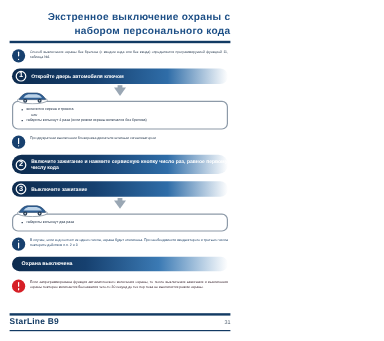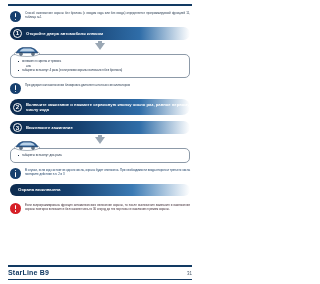--- a/index.html
+++ b/index.html
@@ -180,20 +180,24 @@
   .footer-row { display: flex; align-items: baseline; justify-content: space-between; }
   .brand { color: #123a63; font-size: 7px; font-weight: bold; letter-spacing: .2px; }
   .pageno { color: #4a5a6b; font-size: 4.5px; }
   .footer-rule.bottom { margin-top: 3px; height: 1.4px; }
 </style>
 </head>
 <body>
 
 <div class="page">
 
+  <div class="title-block">
+    <div class="title-line">Экстренное выключение охраны с</div>
+    <div class="title-line">набором персонального кода</div>
+  </div>
   <div class="title-rule"></div>
 
   <div class="note">
     <div class="ico navy"></div>
     <div class="note-text">Способ выключения охраны без брелока (с вводом кода или без ввода) определяется программируемой функцией 11, таблица №1</div>
   </div>
 
   <div class="step">
     <div class="step-num">1</div>
     <div class="step-label">Откройте дверь автомобиля ключом</div>

